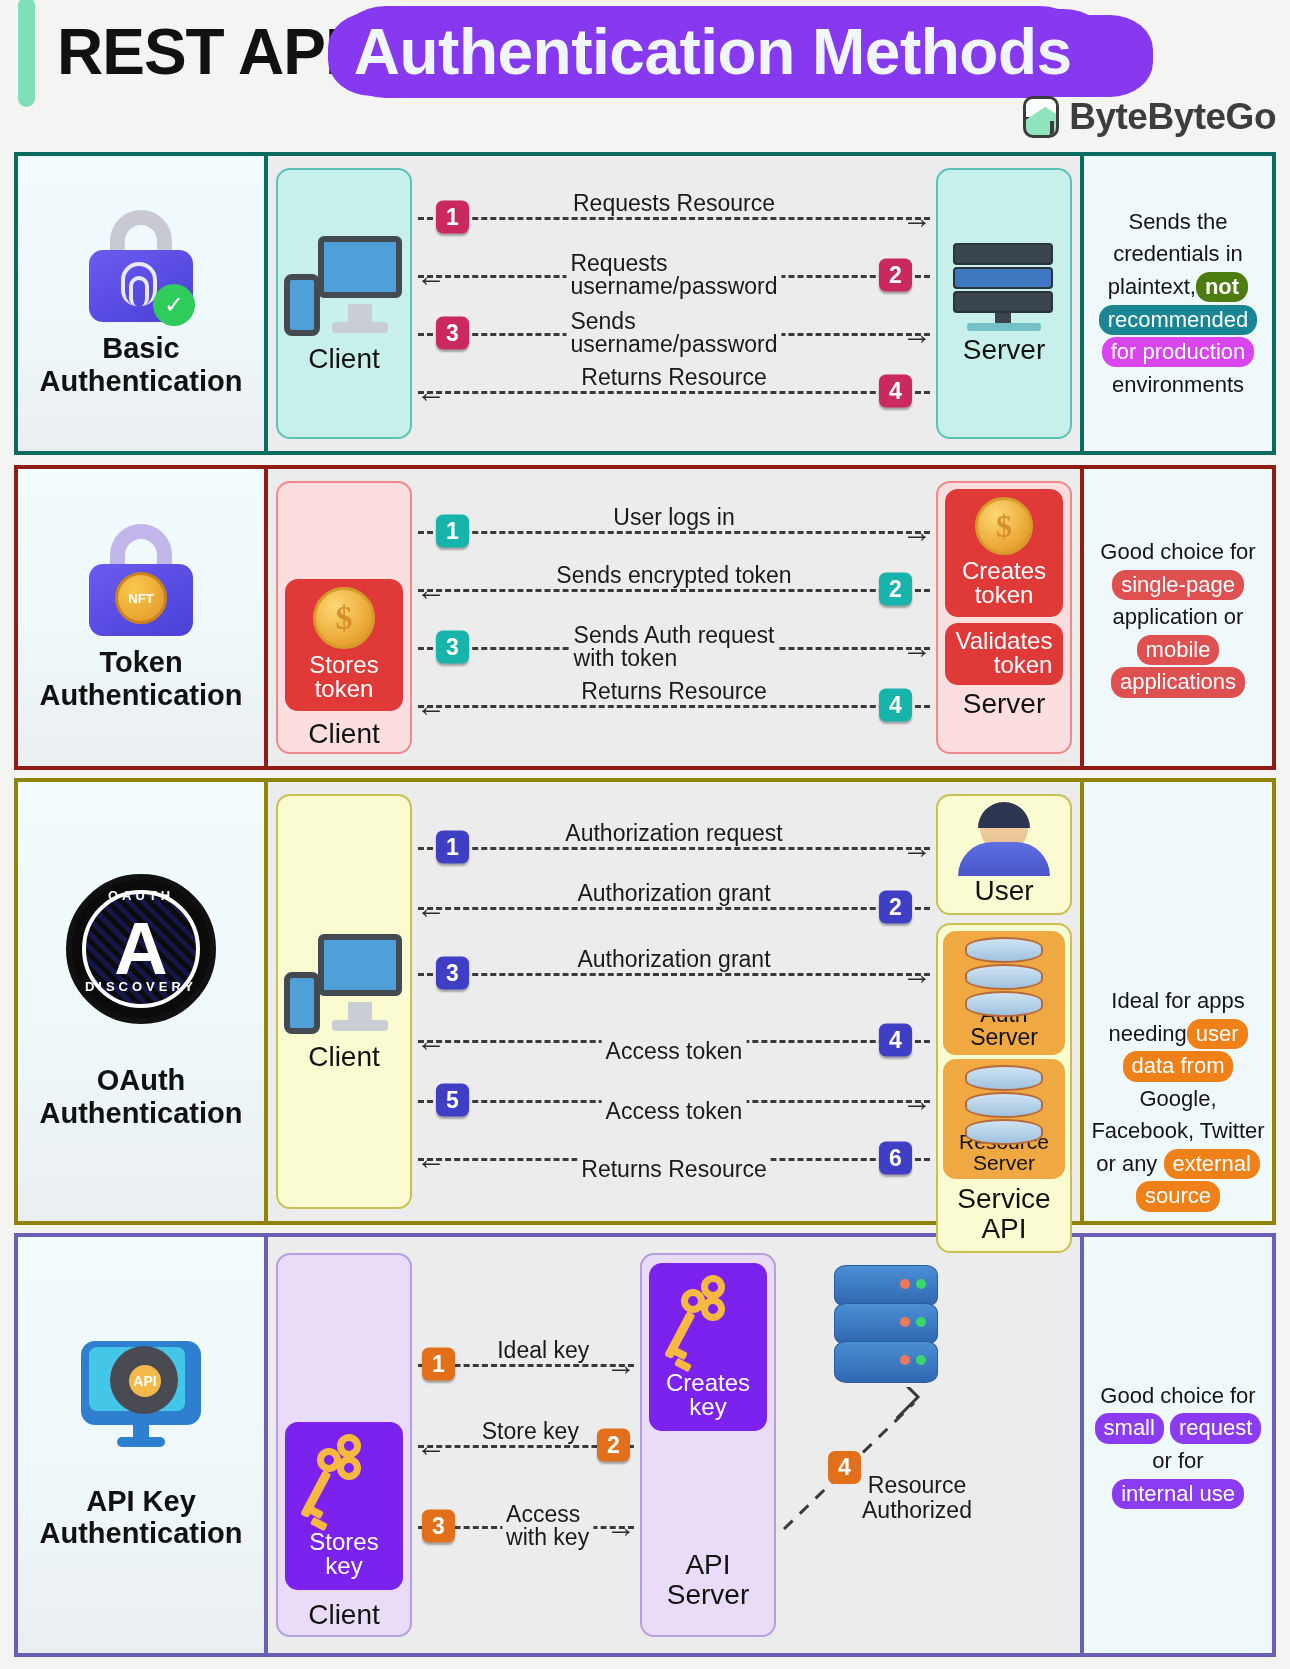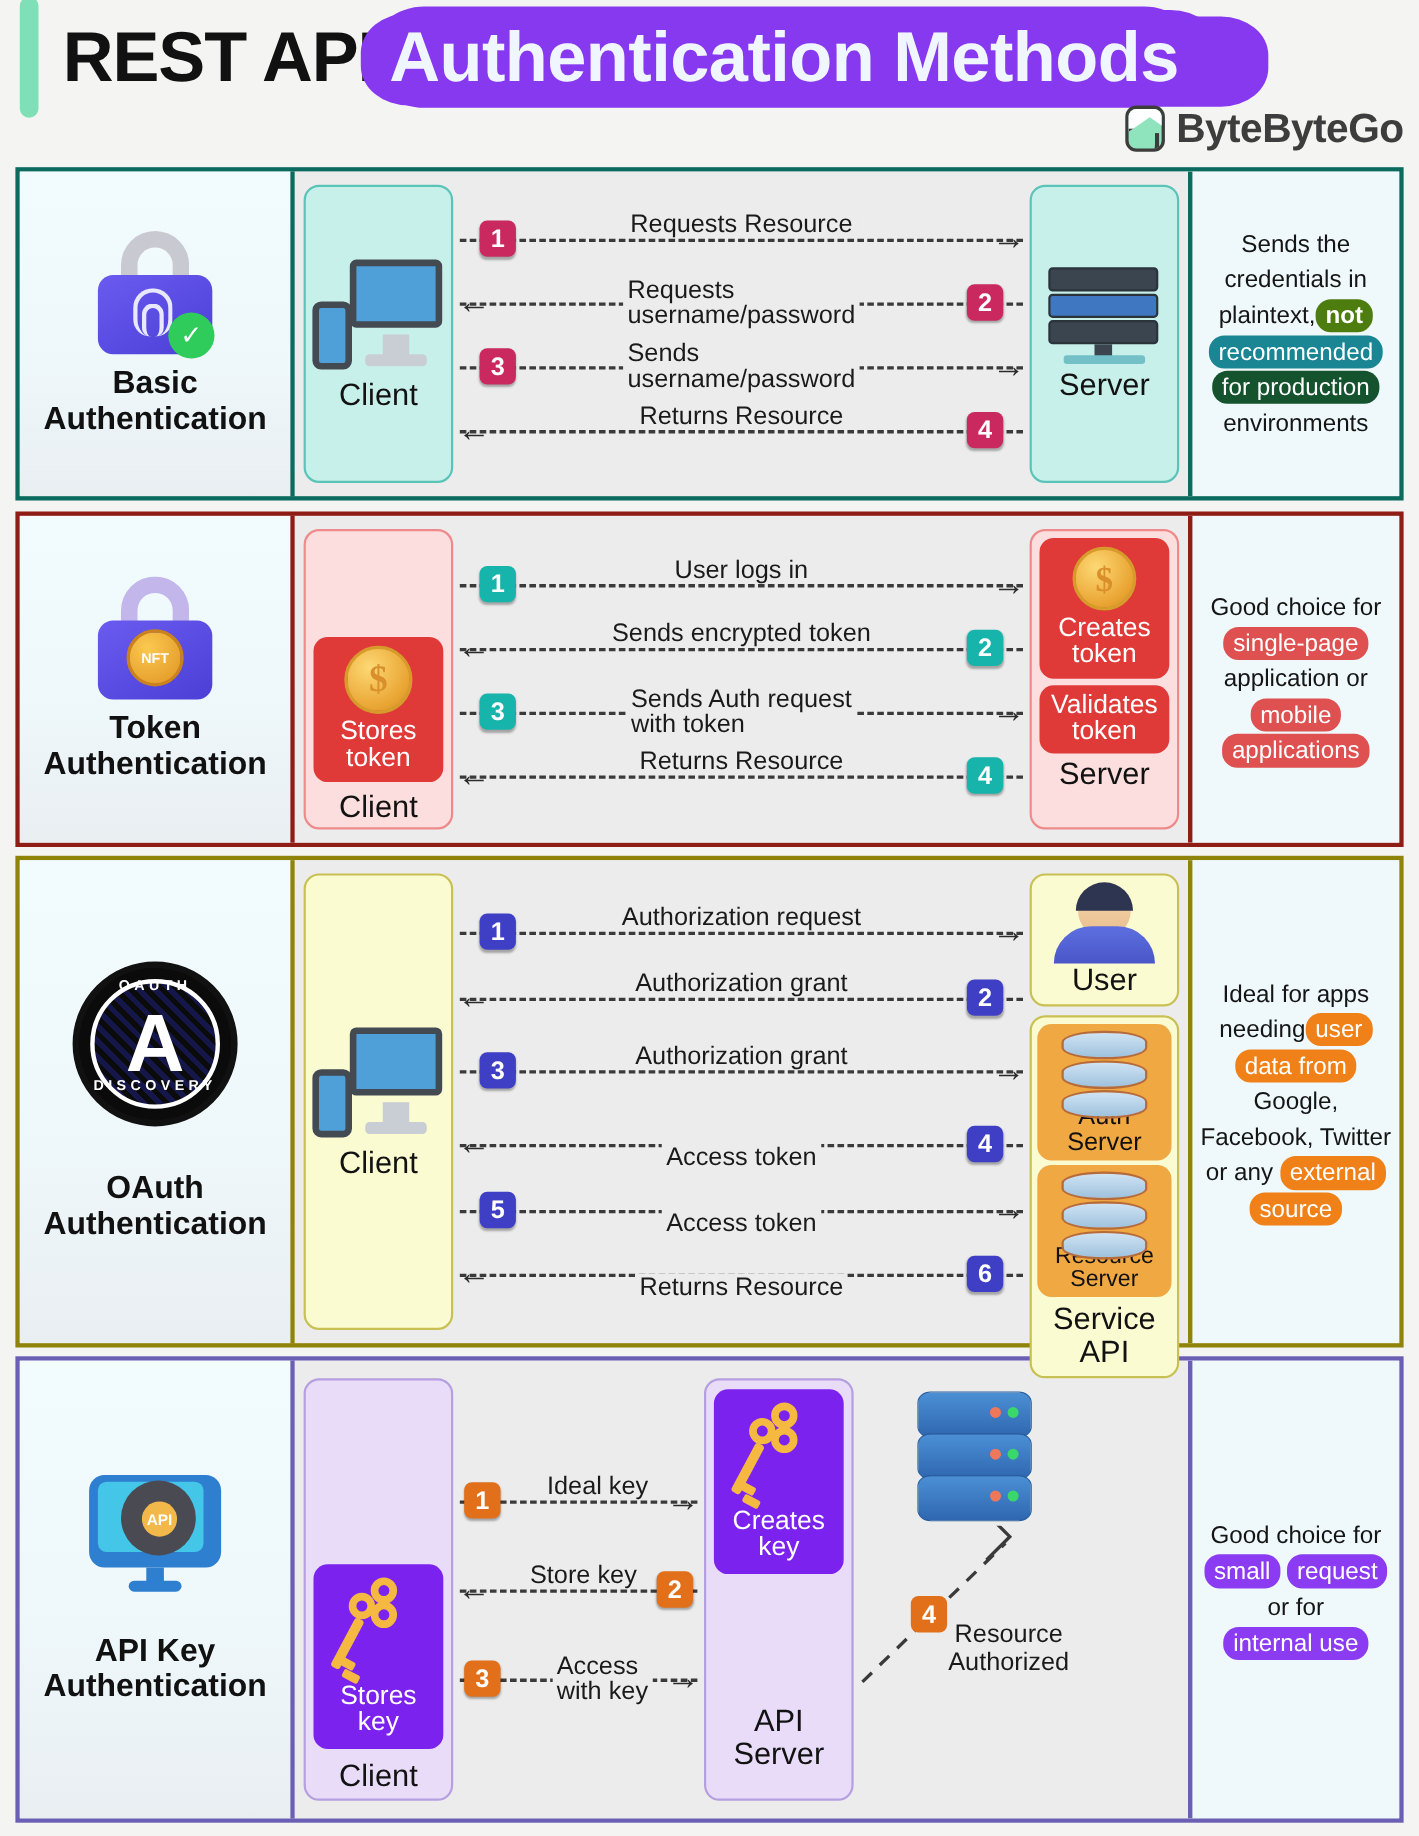--- a/index.html
+++ b/index.html
@@ -514,21 +514,21 @@
           <div class="foot"></div>
       </div>
       <div class="nlabel">Server</div>
     </div>
   </div>
 
   <div class="col-desc" style="border-left-color:#0a6b5e;">
     <div class="desc-text">
       <span>Sends the credentials in plaintext,</span><span class="hl" style="background:#4d7c0f;font-weight:bold;">not</span>
       <span class="hl" style="background:#1a8593;">recommended</span>
-      <span class="hl" style="background:#14532d;">for production</span>
+      <span class="hl" style="background:#d946ef;">for production</span>
       <span>environments</span>
     </div>
   </div>
 </div>
 
 <div class="row" id="row-token" style="top:465px;height:305px;border-color:#8f1d16;">
   <div class="col-label" style="border-right-color:#8f1d16;">
     <div class="art">
       <div class="lock">
         <div class="shackle" style="border-color:#c3b6ea;"></div>
@@ -581,21 +581,21 @@
       </div>
     </div>
 
     <div class="node" style="width:136px;background:#fcdede;border:2px solid #ef8a8a;margin:12px 8px 12px 0;justify-content:flex-start;padding-top:6px;">
       <div class="chip" style="background:#e03a38;margin-bottom:6px;">
         <div class="coin" style="width:58px;height:58px;font-size:32px;">$</div>
         <div>
           <span>Creates</span><br><span>token</span>
         </div>
       </div>
-      <div class="chip" style="background:#e03a38;margin-bottom:4px;padding:6px 8px 8px;">
+      <div class="chip" style="background:#e03a38;margin-bottom:4px;padding:6px 8px 8px;text-align:right;">
         <div>
           <span>Validates</span><br><span>token</span>
         </div>
       </div>
       <div class="nlabel">Server</div>
     </div>
   </div>
 
   <div class="col-desc" style="border-left-color:#8f1d16;">
     <div class="desc-text">
@@ -703,21 +703,21 @@
             <span>Resource</span><br><span>Server</span>
           </div>
         </div>
         <div class="nlabel" style="margin-top:1px;">
           <span>Service</span><br><span>API</span>
         </div>
       </div>
     </div>
   </div>
 
-  <div class="col-desc" style="border-left-color:#8f8409;">
+  <div class="col-desc" style="border-left-color:#8f8409;align-items:flex-end;">
     <div class="desc-text">
       <span>Ideal for apps needing</span><span class="hl" style="background:#f08018;">user</span>
       <span class="hl" style="background:#f08018;">data from</span>
       <span>Google, Facebook, Twitter or any</span>
       <span class="hl" style="background:#f08018;">external</span>
       <span class="hl" style="background:#f08018;">source</span>
     </div>
   </div>
 </div>
 

